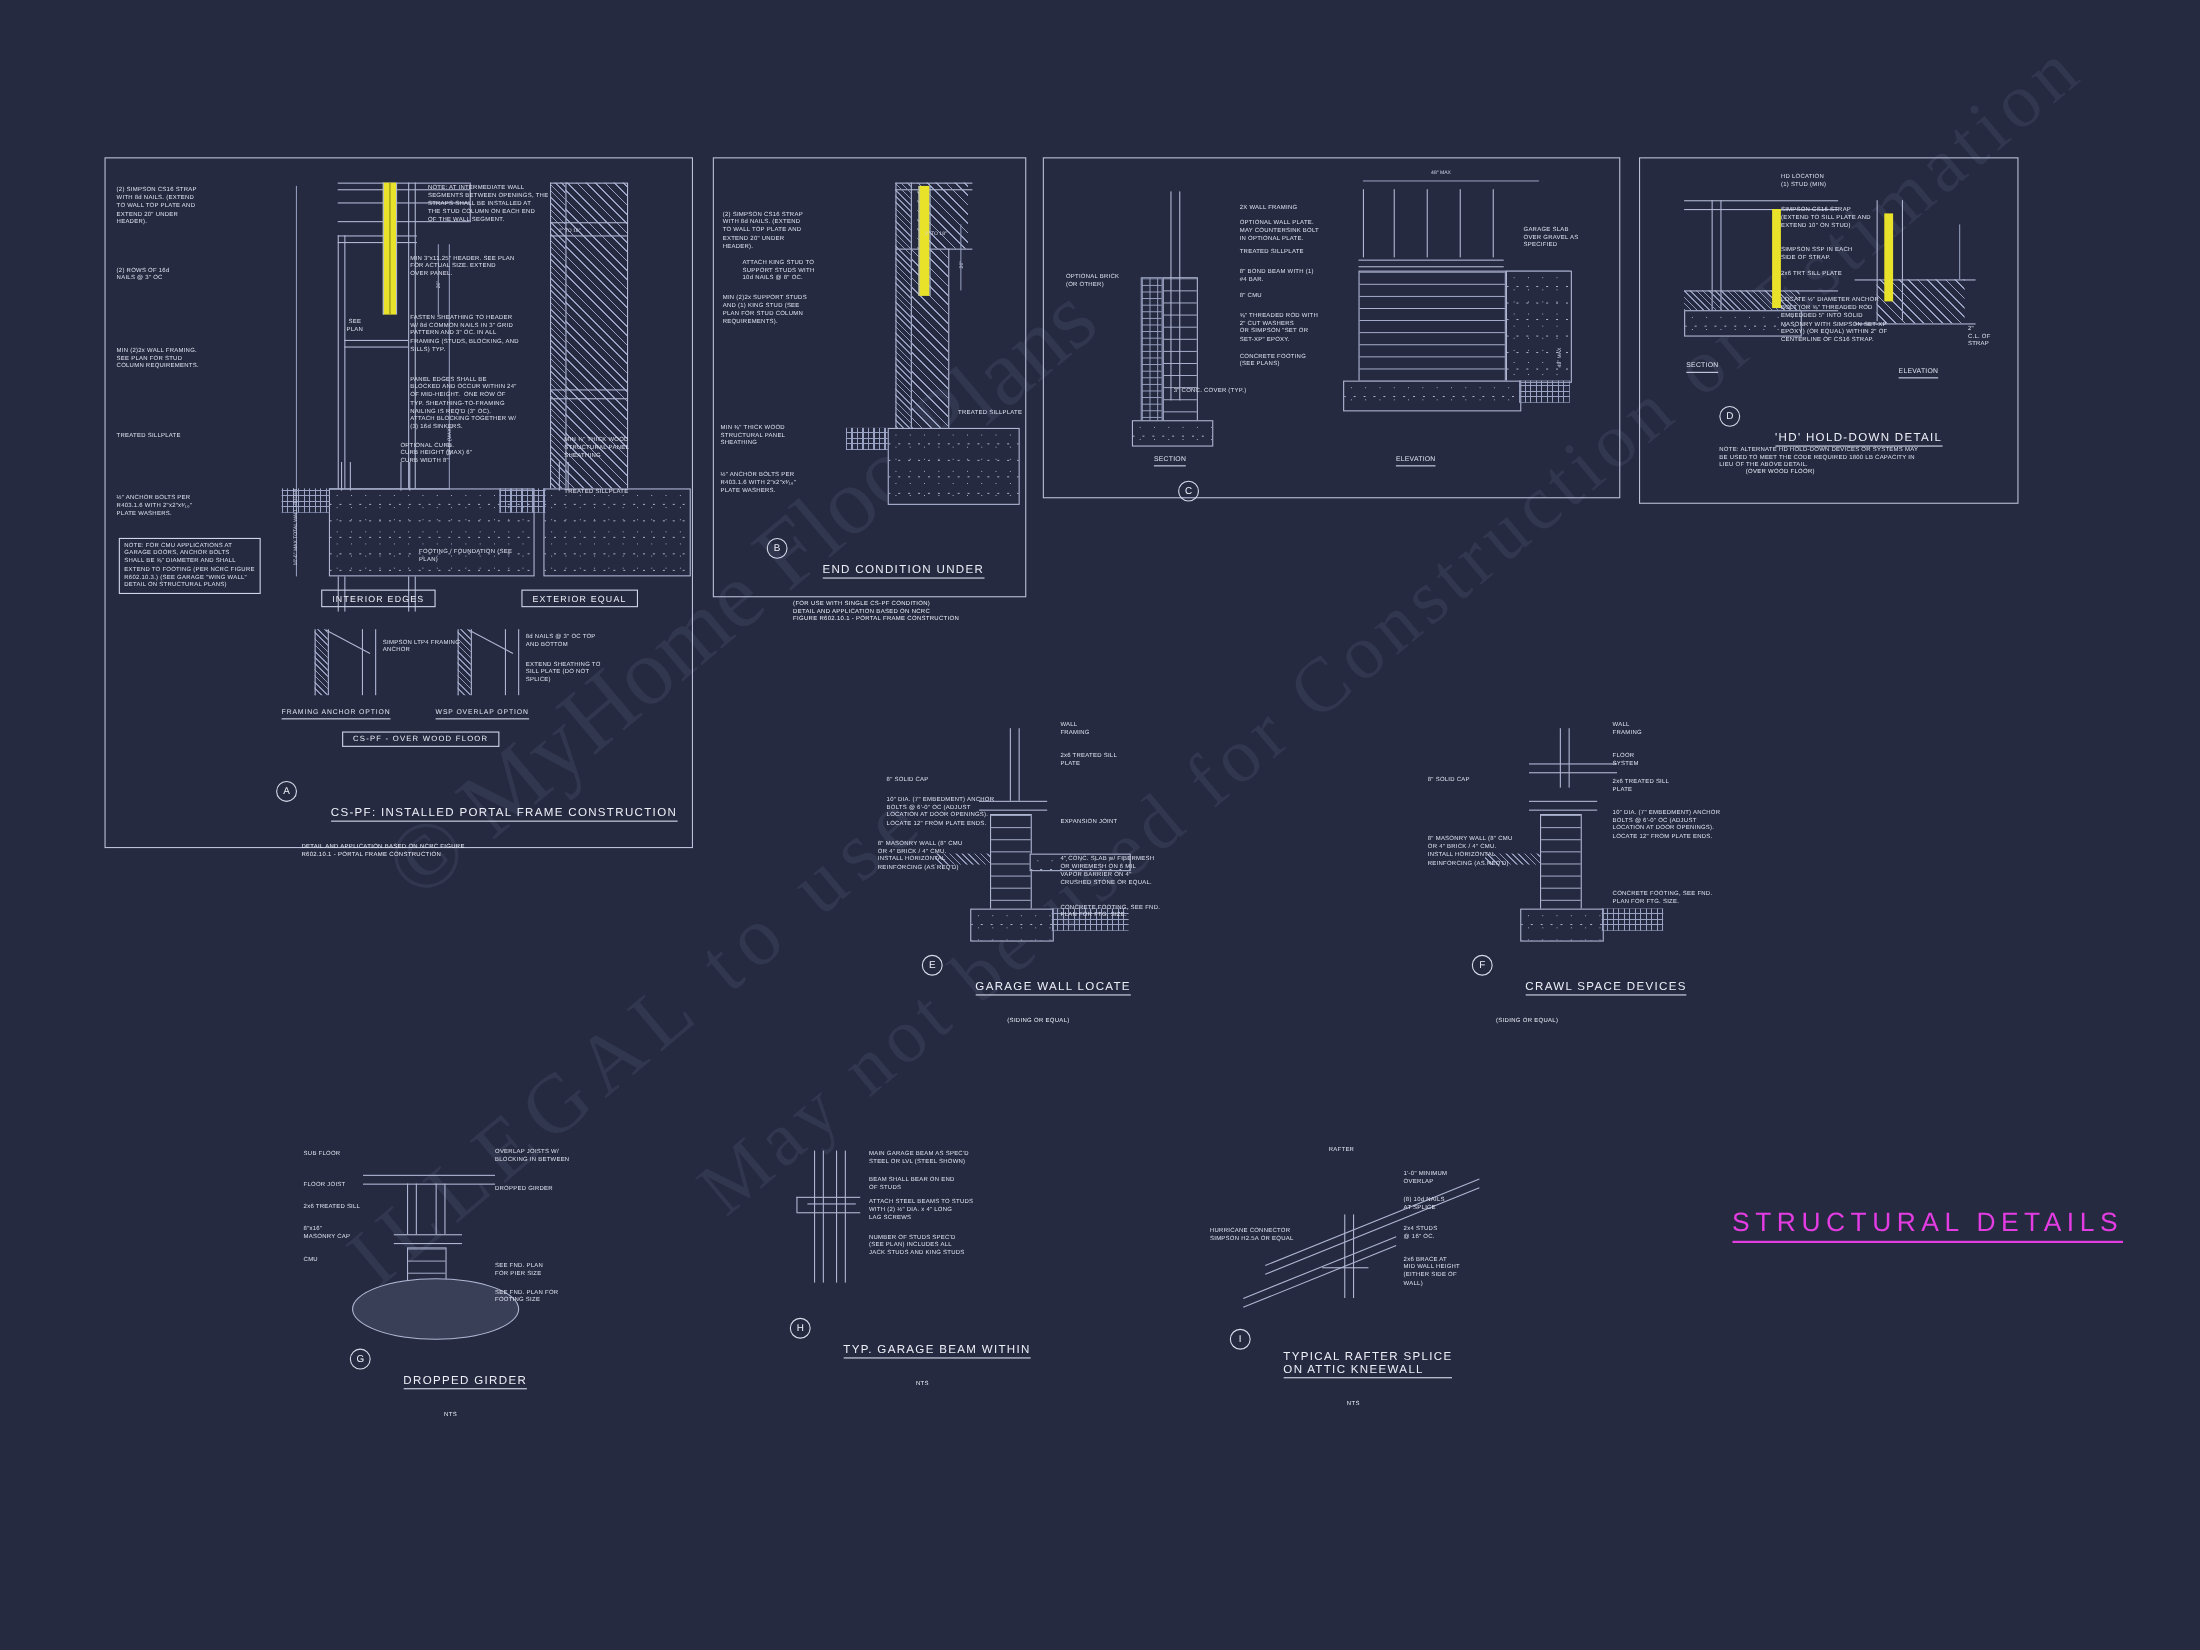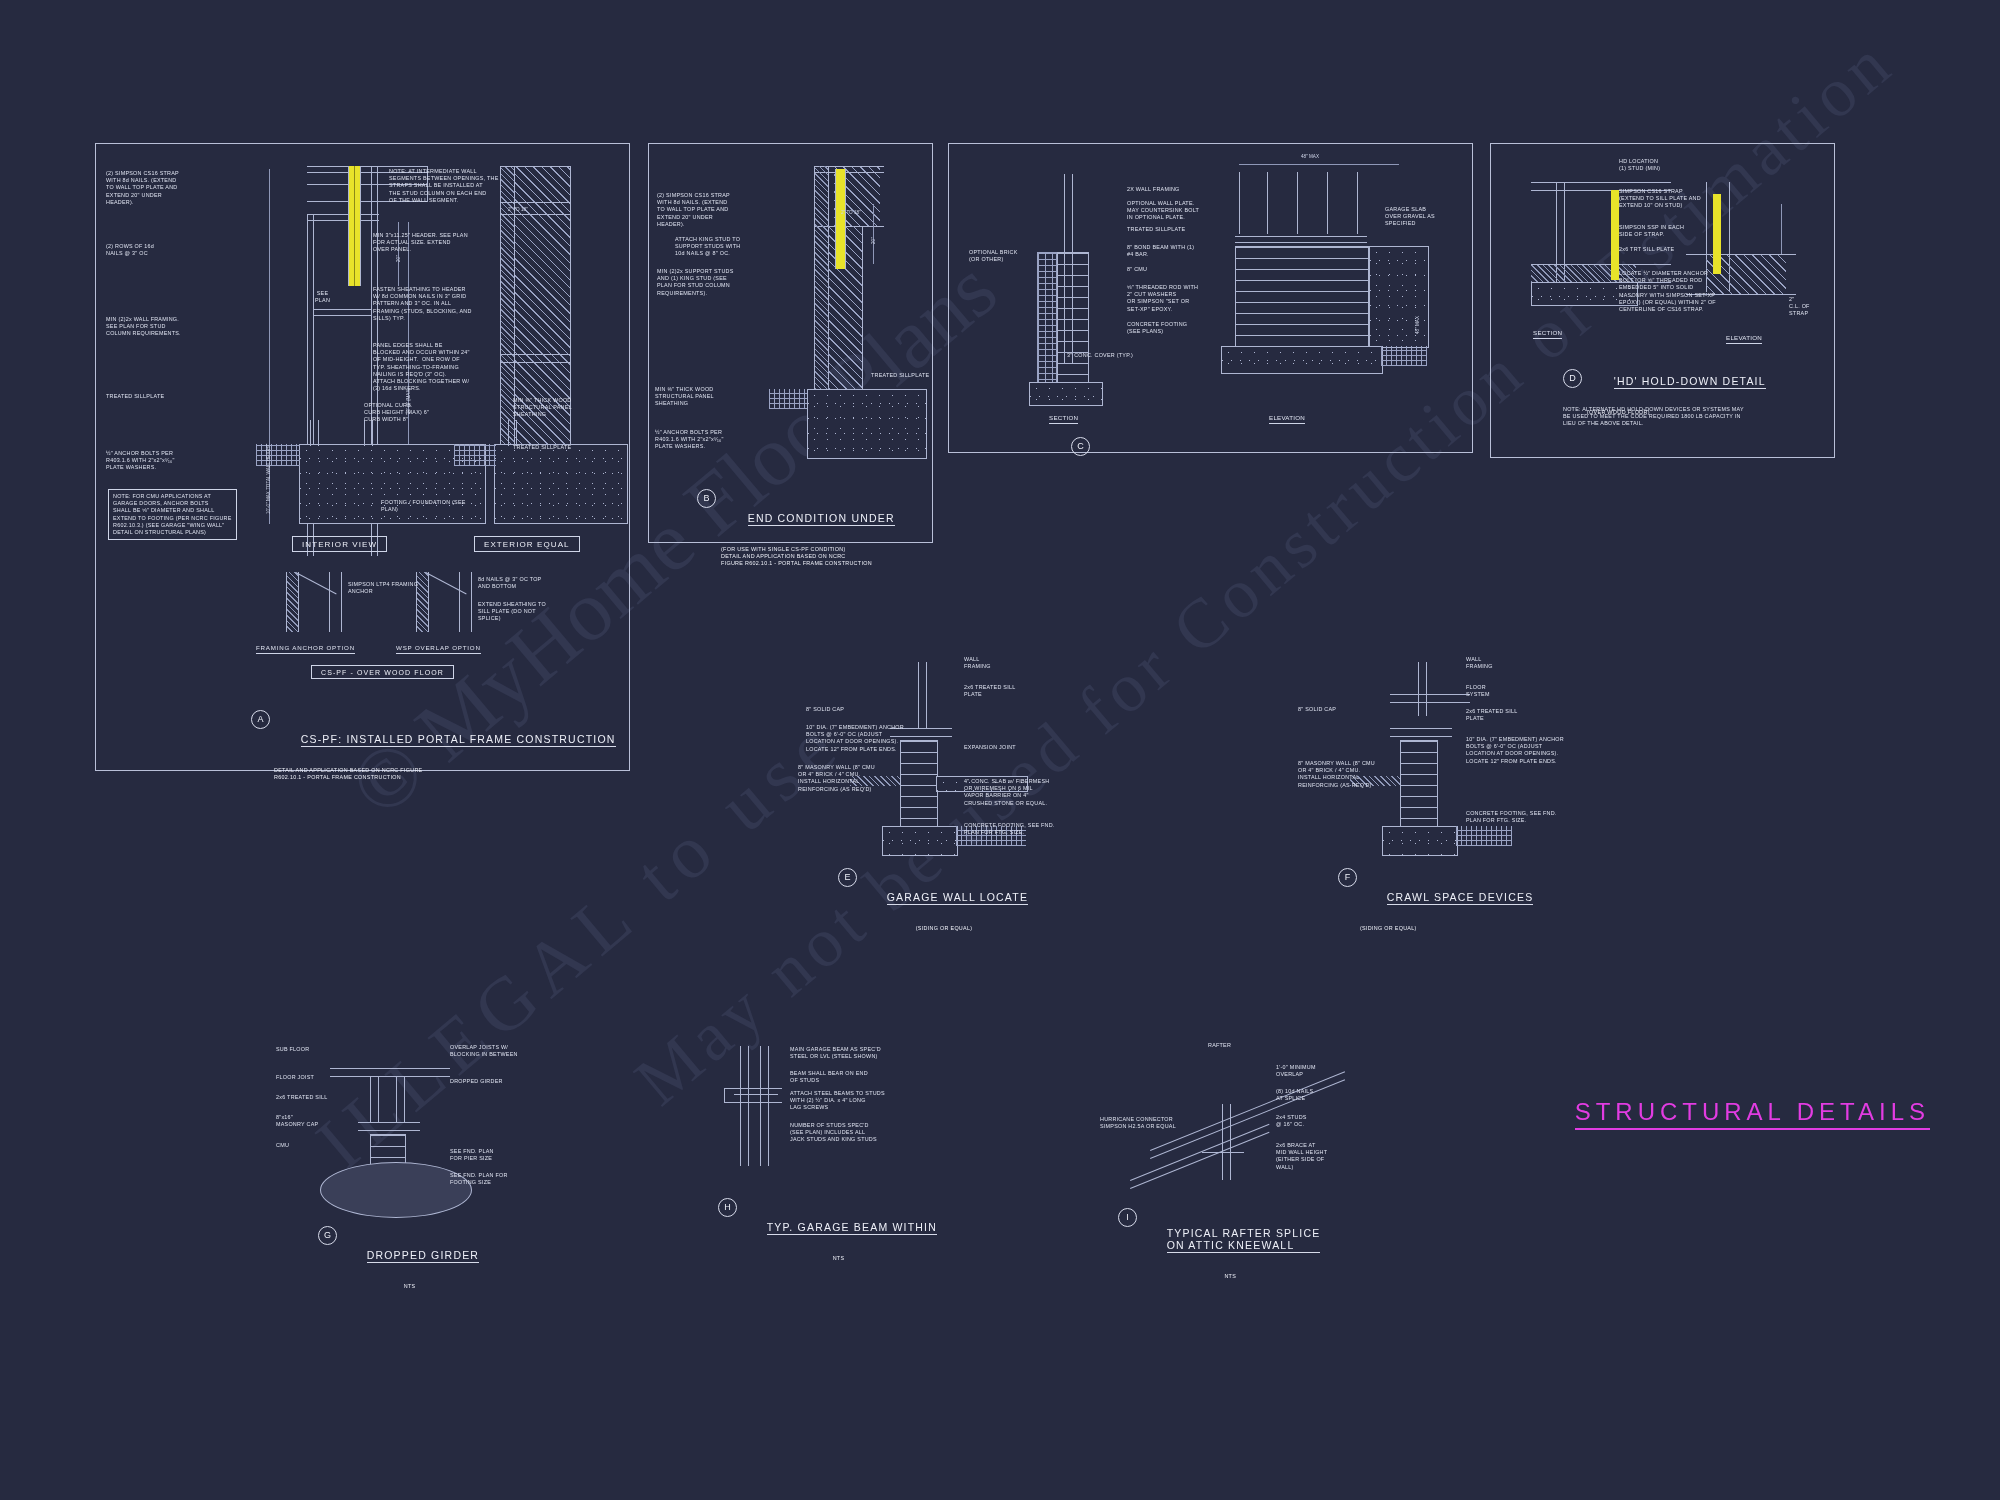--- a/index.html
+++ b/index.html
@@ -175,21 +175,21 @@
     <div class="cad" style="left:285px;top:355px;">FOOTING / FOUNDATION (SEE
 PLAN)</div>
     <div class="cad c" style="left:219px;top:146px;">SEE
 PLAN</div>
 
     <div class="dim rot90" style="left:170px;top:370px;">10'-0" MAX TOTAL WALL HEIGHT</div>
     <div class="dim rot90" style="left:310px;top:270px;">10'-0" (MAX)</div>
     <div class="dim rot90" style="left:300px;top:118px;">20"</div>
     <div class="dim" style="left:412px;top:63px;">2" TO 18"</div>
 
-    <div class="boxlbl" style="left:196px;top:392px;">INTERIOR VIEW</div>
+    <div class="boxlbl" style="left:196px;top:392px;">INTERIOR EDGES</div>
     <div class="boxlbl" style="left:378px;top:392px;">EXTERIOR EQUAL</div>
 
     <div class="hatch-s" style="left:190px;top:428px;width:12px;height:60px;"></div>
     <div class="ln lnv" style="left:190px;top:428px;width:1px;height:60px;"></div>
     <div class="ln lnv" style="left:202px;top:428px;width:1px;height:60px;"></div>
     <div class="ln lnv" style="left:233px;top:428px;width:1px;height:60px;"></div>
     <div class="ln lnv" style="left:245px;top:428px;width:1px;height:60px;"></div>
     <div class="ln" style="left:200px;top:428px;width:46px;height:1px;transform:rotate(28deg);transform-origin:0 0;"></div>
     <div class="hatch-s" style="left:320px;top:428px;width:12px;height:60px;"></div>
     <div class="ln lnv" style="left:320px;top:428px;width:1px;height:60px;"></div>
@@ -352,21 +352,21 @@
 EPOXY) (OR EQUAL) WITHIN 2" OF
 CENTERLINE OF CS16 STRAP.</div>
     <div class="cad" style="left:298px;top:152px;">2"
 C.L. OF
 STRAP</div>
 
     <div class="cad md" style="left:42px;top:185px;border-bottom:1px solid #cfd5e8;padding-bottom:1px;">SECTION</div>
     <div class="cad md" style="left:235px;top:190px;border-bottom:1px solid #cfd5e8;padding-bottom:1px;">ELEVATION</div>
 
     <div class="bub" style="left:72px;top:225px;">D</div>
-    <div class="dtitle" style="left:96px;top:209px;">
+    <div class="dtitle" style="left:96px;top:226px;">
       <span class="main">'HD' HOLD-DOWN DETAIL</span>
       <span class="sub">(OVER WOOD FLOOR)</span>
     </div>
     <div class="cad" style="left:72px;top:262px;">NOTE: ALTERNATE HD HOLD-DOWN DEVICES OR SYSTEMS MAY
 BE USED TO MEET THE CODE REQUIRED 1800 LB CAPACITY IN
 LIEU OF THE ABOVE DETAIL.</div>
   </div>
 
   <div style="position:absolute;left:790px;top:650px;width:360px;height:260px;">
     <div class="ln lnv" style="left:128px;top:12px;width:1px;height:66px;"></div>

